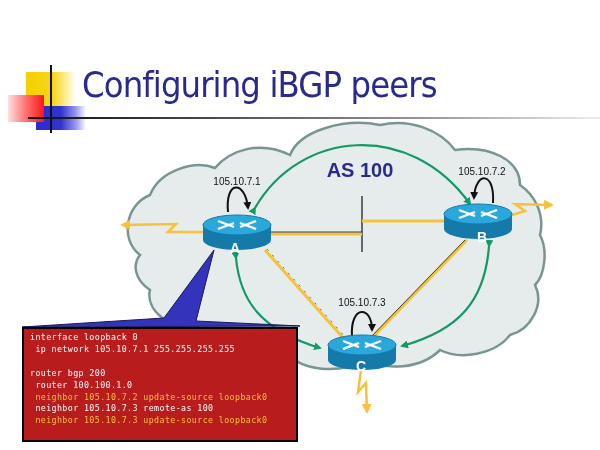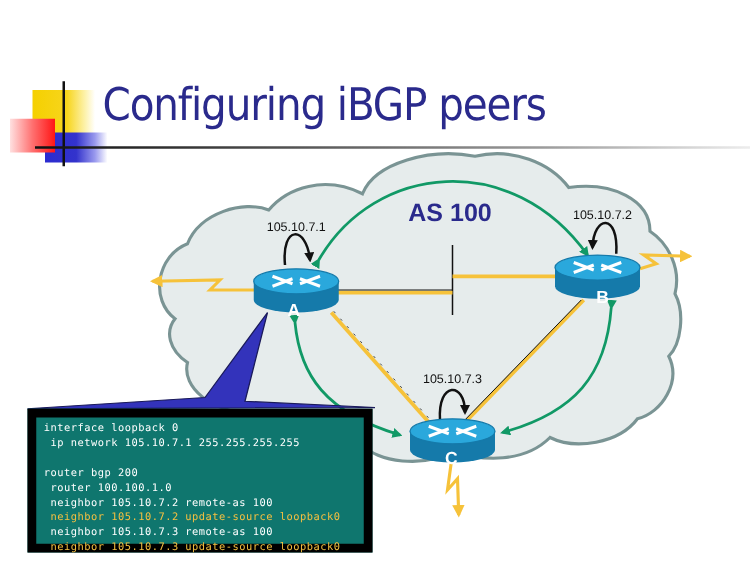--- a/index.html
+++ b/index.html
@@ -8,21 +8,21 @@
   #sq-yellow { left: 26px; top: 72px; width: 50px; height: 36px; background: linear-gradient(to right, #f5d000 0%, #f7d51c 55%, #fdf3b0 85%, #ffffff 100%); }
   #sq-blue { left: 36px; top: 106px; width: 50px; height: 24px; background: linear-gradient(to right, #2b2bd0 0%, #3333cc 50%, #9a9aee 80%, #ffffff 100%); }
   #sq-red { left: 8px; top: 95px; width: 36px; height: 27px; background: linear-gradient(to right, #ffe0e0 0%, #ff7070 50%, #ff1515 100%); }
   #vline { left: 50px; top: 65px; width: 2px; height: 68px; background: #111; }
   #hline { left: 28px; top: 117px; width: 575px; height: 2px; background: linear-gradient(to right, #111 0%, #333 20%, #999 70%, #eee 100%); }
   #title { position: absolute; left: 82px; top: 64px; font-family: "DejaVu Sans", sans-serif; font-size: 36px; color: #2a2a8c; letter-spacing: -1px; transform: scaleX(0.9); transform-origin: left top; white-space: nowrap; }
   svg#diagram { position: absolute; left: 0; top: 0; }
   .ip { font-family: "Liberation Sans", sans-serif; font-size: 10px; fill: #111; }
   .as { font-family: "Liberation Sans", sans-serif; font-size: 20px; font-weight: bold; fill: #2a2a8c; }
   .rlabel { font-family: "Liberation Sans", sans-serif; font-size: 14px; font-weight: bold; fill: #ffffff; }
-  #config { position: absolute; left: 22px; top: 327px; width: 276px; height: 115px; background: #0f766e; border: 7px solid #000000; box-sizing: border-box; padding: 3px 0 0 6px; }
+  #config { position: absolute; left: 22px; top: 327px; width: 276px; height: 115px; background: #b91c1c; border: 2px solid #000000; box-sizing: border-box; padding: 3px 0 0 6px; }
   .cfg-line { font-family: "DejaVu Sans Mono", monospace; font-size: 8.3px; line-height: 11.9px; white-space: pre; color: #ffffff; letter-spacing: 0.4px; }
   .cfg-line.hl { color: #f6c040; }
 </style>
 </head>
 <body>
 
 <div class="deco" id="sq-yellow"></div>
 <div class="deco" id="sq-blue"></div>
 <div class="deco" id="sq-red"></div>
 <div class="deco" id="vline"></div>
@@ -118,17 +118,16 @@
 
   <polygon points="214,250 196,321 300,326 22,327 164,318" fill="#3333bb" stroke="#1a1a5a" stroke-width="1"></polygon>
 </svg>
 
 <div id="config">
   <div class="cfg-line">interface loopback 0</div>
   <div class="cfg-line"> ip network 105.10.7.1 255.255.255.255</div>
   <div class="cfg-line"> </div>
   <div class="cfg-line">router bgp 200</div>
   <div class="cfg-line"> router 100.100.1.0</div>
-  <div class="cfg-line"> neighbor 105.10.7.2 remote-as 100</div>
   <div class="cfg-line hl"> neighbor 105.10.7.2 update-source loopback0</div>
   <div class="cfg-line"> neighbor 105.10.7.3 remote-as 100</div>
   <div class="cfg-line hl"> neighbor 105.10.7.3 update-source loopback0</div>
 </div>
 
 </body></html>

